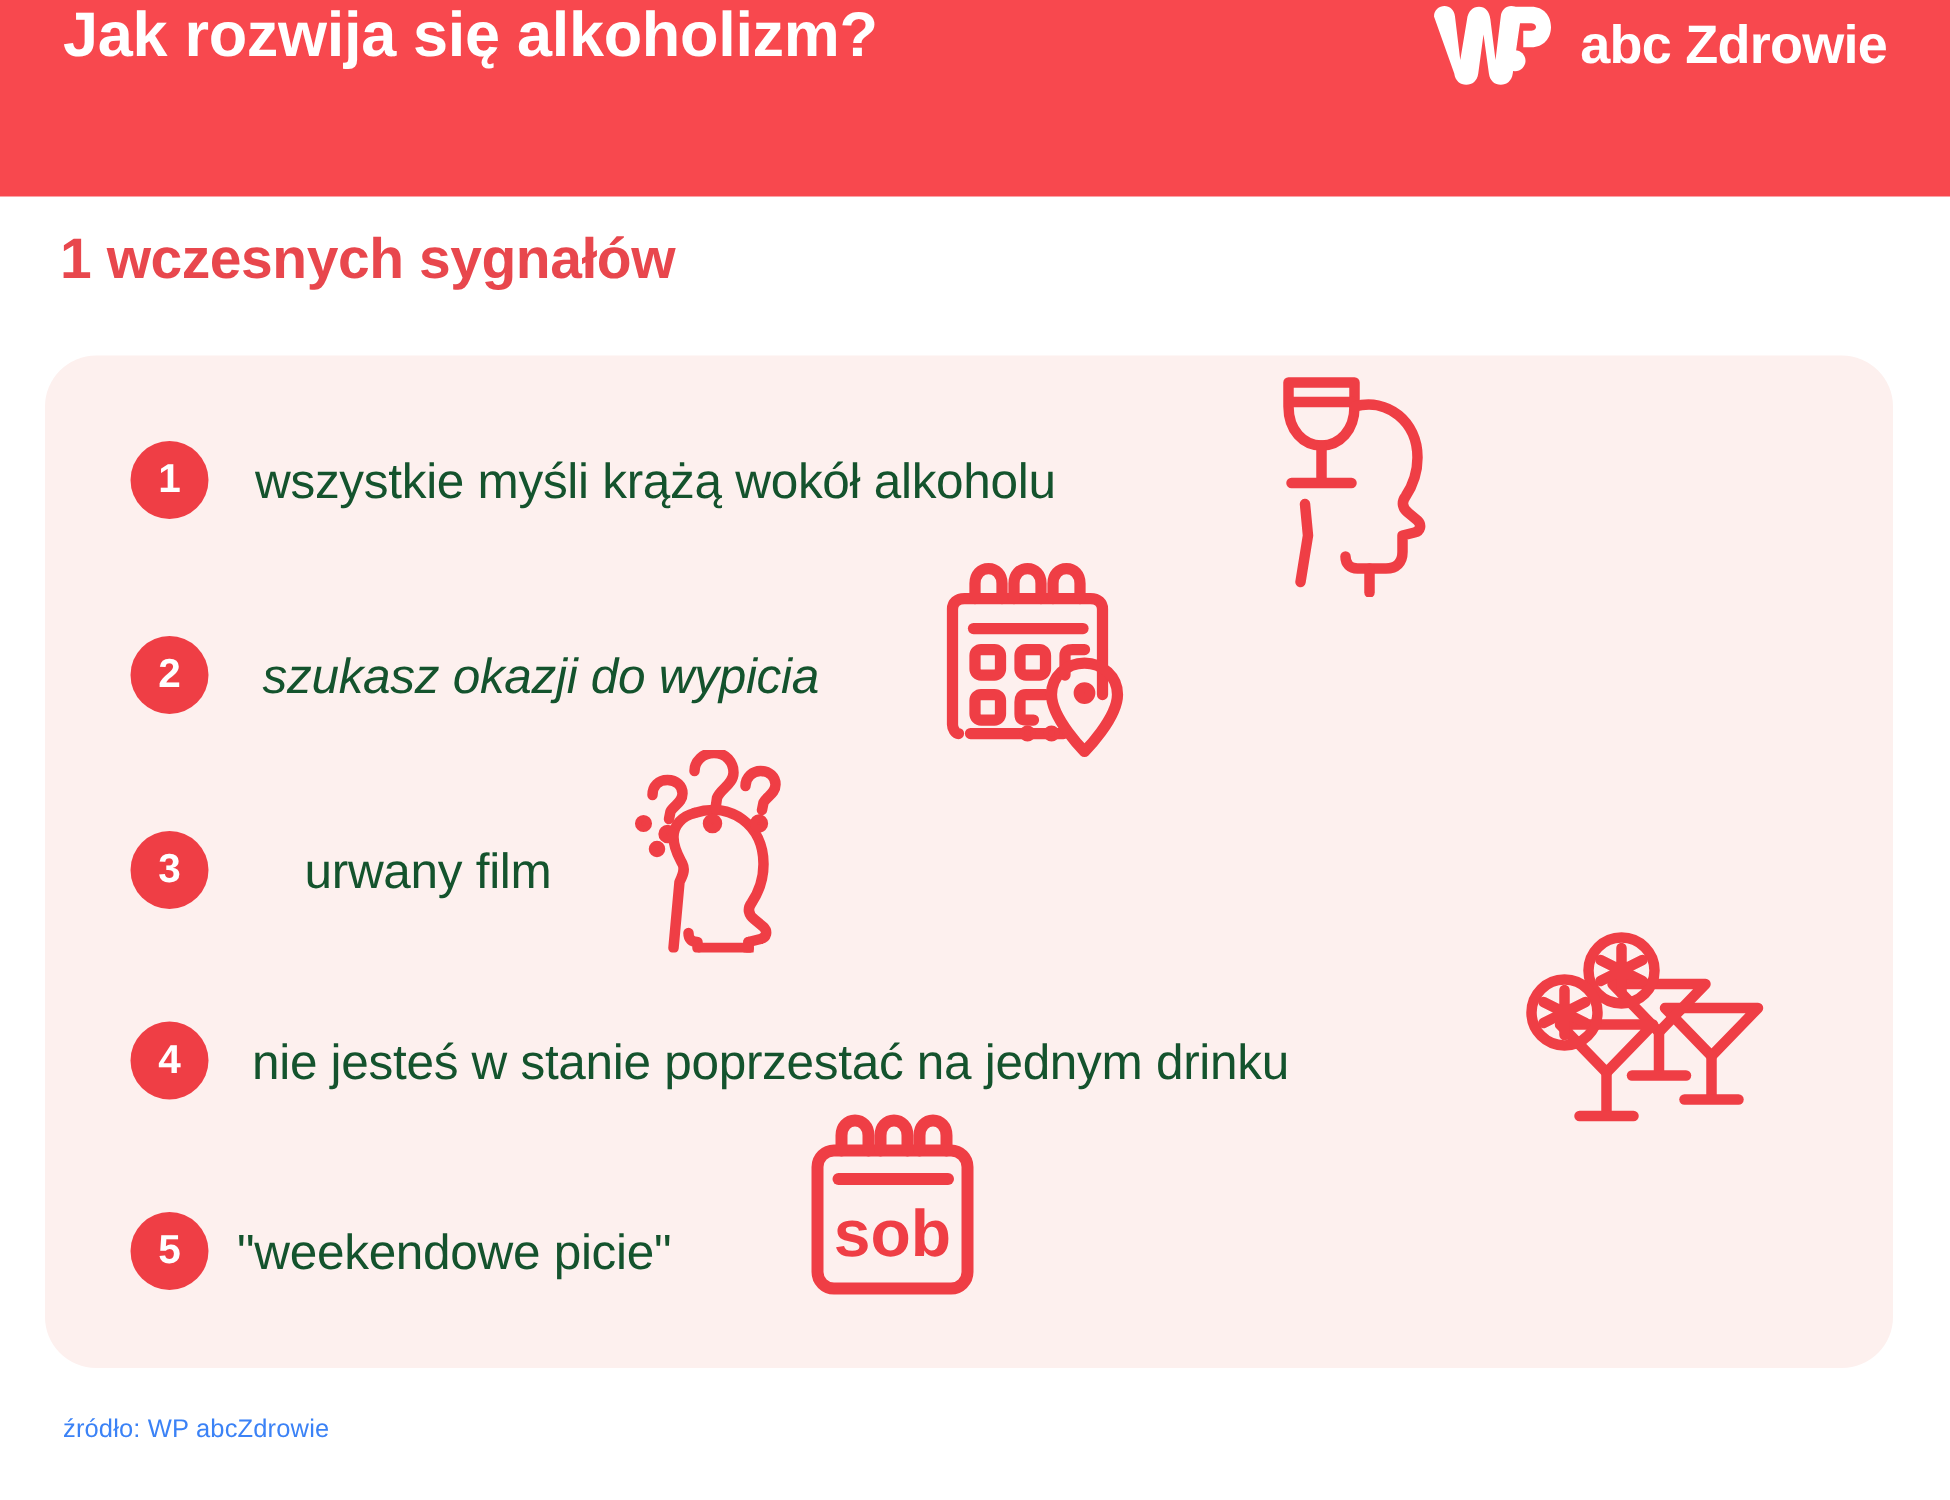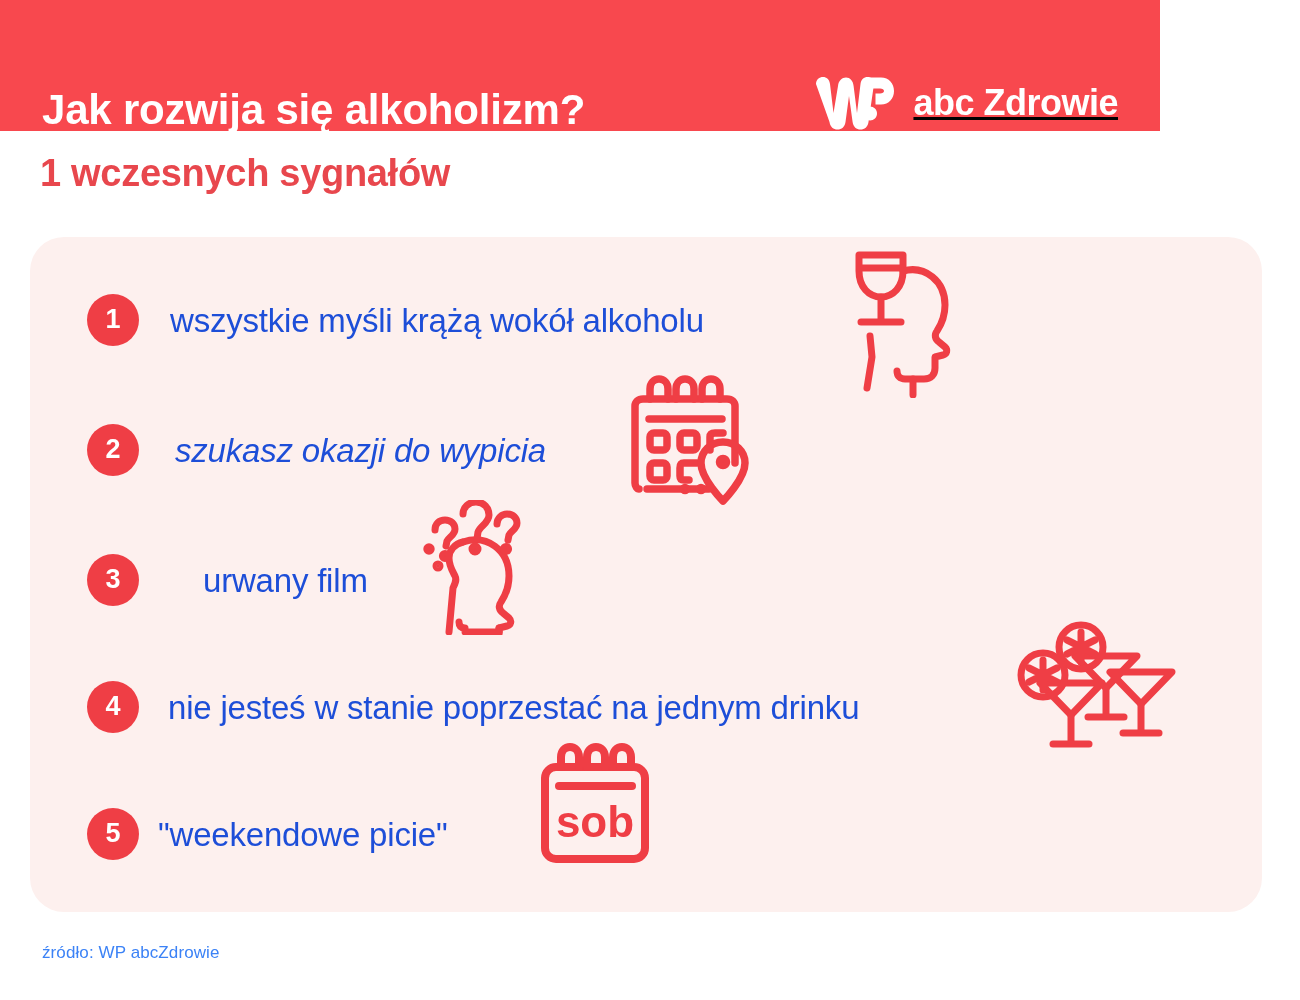--- a/index.html
+++ b/index.html
@@ -13,44 +13,43 @@
     height: 1000px;
     font-family: "Liberation Sans", sans-serif;
     overflow: hidden;
     position: relative;
   }
 
   
   .header {
     position: absolute;
     left: 0; top: 0;
-    width: 1160px;
+    width: 1300px;
     height: 131px;
     background: #f8484e;
     display: flex;
-    align-items: flex-end;
+    align-items: flex-start;
     justify-content: space-between;
     box-sizing: border-box;
     padding: 0 42px 0 42px;
   }
   .header-title {
     color: #ffffff;
     font-size: 42px;
     font-weight: 700;
     letter-spacing: -0.2px;
     white-space: nowrap;
     line-height: 1;
     margin-top: 2px;
   }
   .brand {
     display: flex;
     align-items: center;
     gap: 18px;
     margin-top: 2px;
-    text-decoration: underline;
   }
   .brand-logo {
     width: 84px;
     height: 56px;
     display: block;
   }
   .brand-name {
     color: #ffffff;
     font-size: 36px;
     font-weight: 700;
@@ -104,21 +103,21 @@
     font-weight: 600;
     display: flex;
     align-items: center;
     justify-content: center;
     line-height: 1;
     box-sizing: border-box;
     padding-bottom: 2px;
   }
   .row-text {
     position: absolute;
-    color: #1d4ed8;
+    color: #14532d;
     font-size: 33px;
     font-weight: 400;
     letter-spacing: -0.2px;
     white-space: nowrap;
     line-height: 1;
   }
   .row-icon {
     position: absolute;
     display: block;
     text-align: right;

